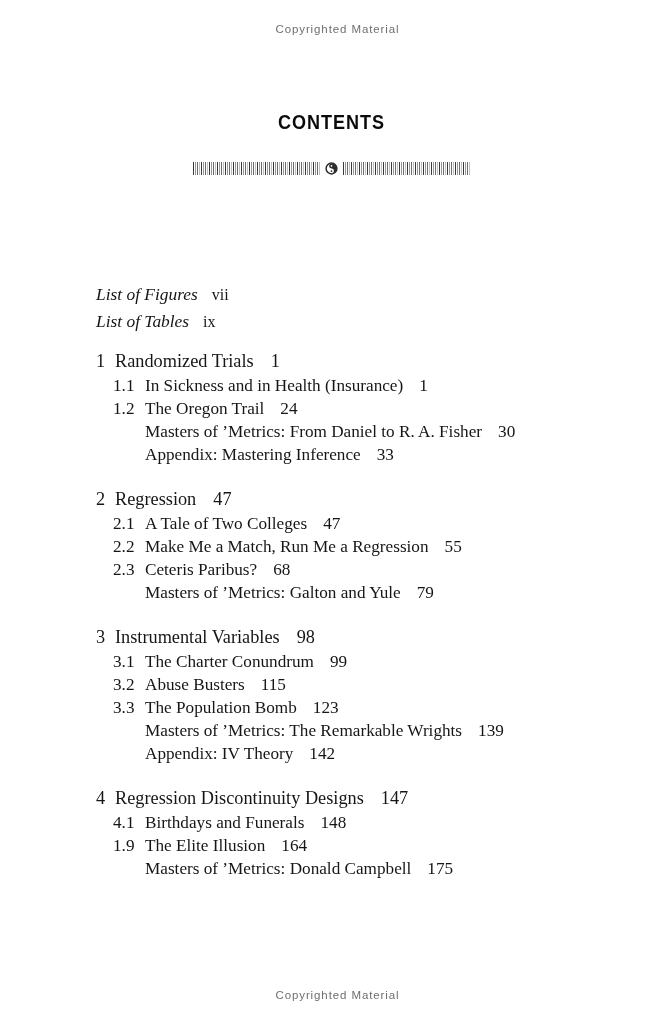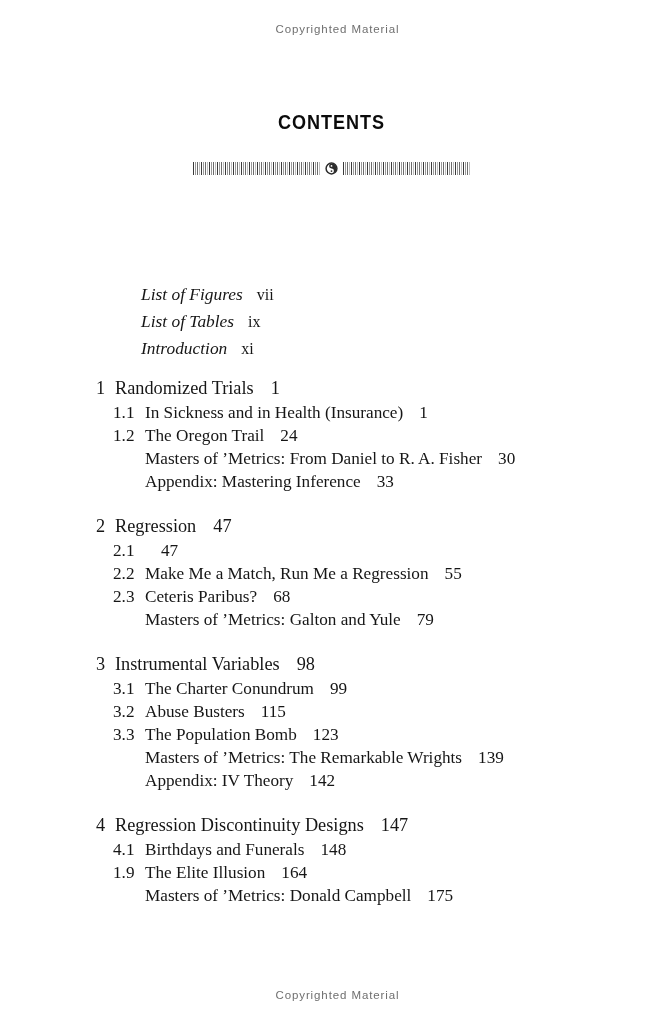--- a/index.html
+++ b/index.html
@@ -97,21 +97,20 @@
   }
 
   .front-item {
     height: 27px;
     line-height: 27px;
     font-size: 17.4px;
     white-space: nowrap;
   }
   .front-item .fm-title {
     font-style: italic;
-    margin-left: 45px;
   }
   .front-item .fm-page {
     font-style: normal;
     padding-left: 14px;
     font-size: 16px;
   }
 
   .chapters { margin-top: 14px; }
 
   .chapter-block { margin-bottom: 21px; }
@@ -181,23 +180,20 @@
 
   <div class="toc">
 
     <div>
       <div class="front-item">
         <span class="fm-title">List of Figures</span><span class="fm-page">vii</span>
       </div>
       <div class="front-item">
         <span class="fm-title">List of Tables</span><span class="fm-page">ix</span>
       </div>
-      <div class="front-item">
-        <span class="fm-title">Introduction</span><span class="fm-page">xi</span>
-      </div>
     </div>
 
     <div class="chapters">
 
       <div class="chapter-block">
         <div class="chapter-line">
           <span class="chapter-num">1</span>
             <span class="chapter-title">Randomized Trials</span>
             <span class="chapter-page">1</span>
         </div>
@@ -222,20 +218,21 @@
       </div>
 
       <div class="chapter-block">
         <div class="chapter-line">
           <span class="chapter-num">2</span>
             <span class="chapter-title">Regression</span>
             <span class="chapter-page">47</span>
         </div>
         <div class="section-line">
           <span class="section-num">2.1</span>
+            <span class="section-title">A Tale of Two Colleges</span>
             <span class="section-page">47</span>
         </div>
         <div class="section-line">
           <span class="section-num">2.2</span>
             <span class="section-title">Make Me a Match, Run Me a Regression</span>
             <span class="section-page">55</span>
         </div>
         <div class="section-line">
           <span class="section-num">2.3</span>
             <span class="section-title">Ceteris Paribus?</span>

